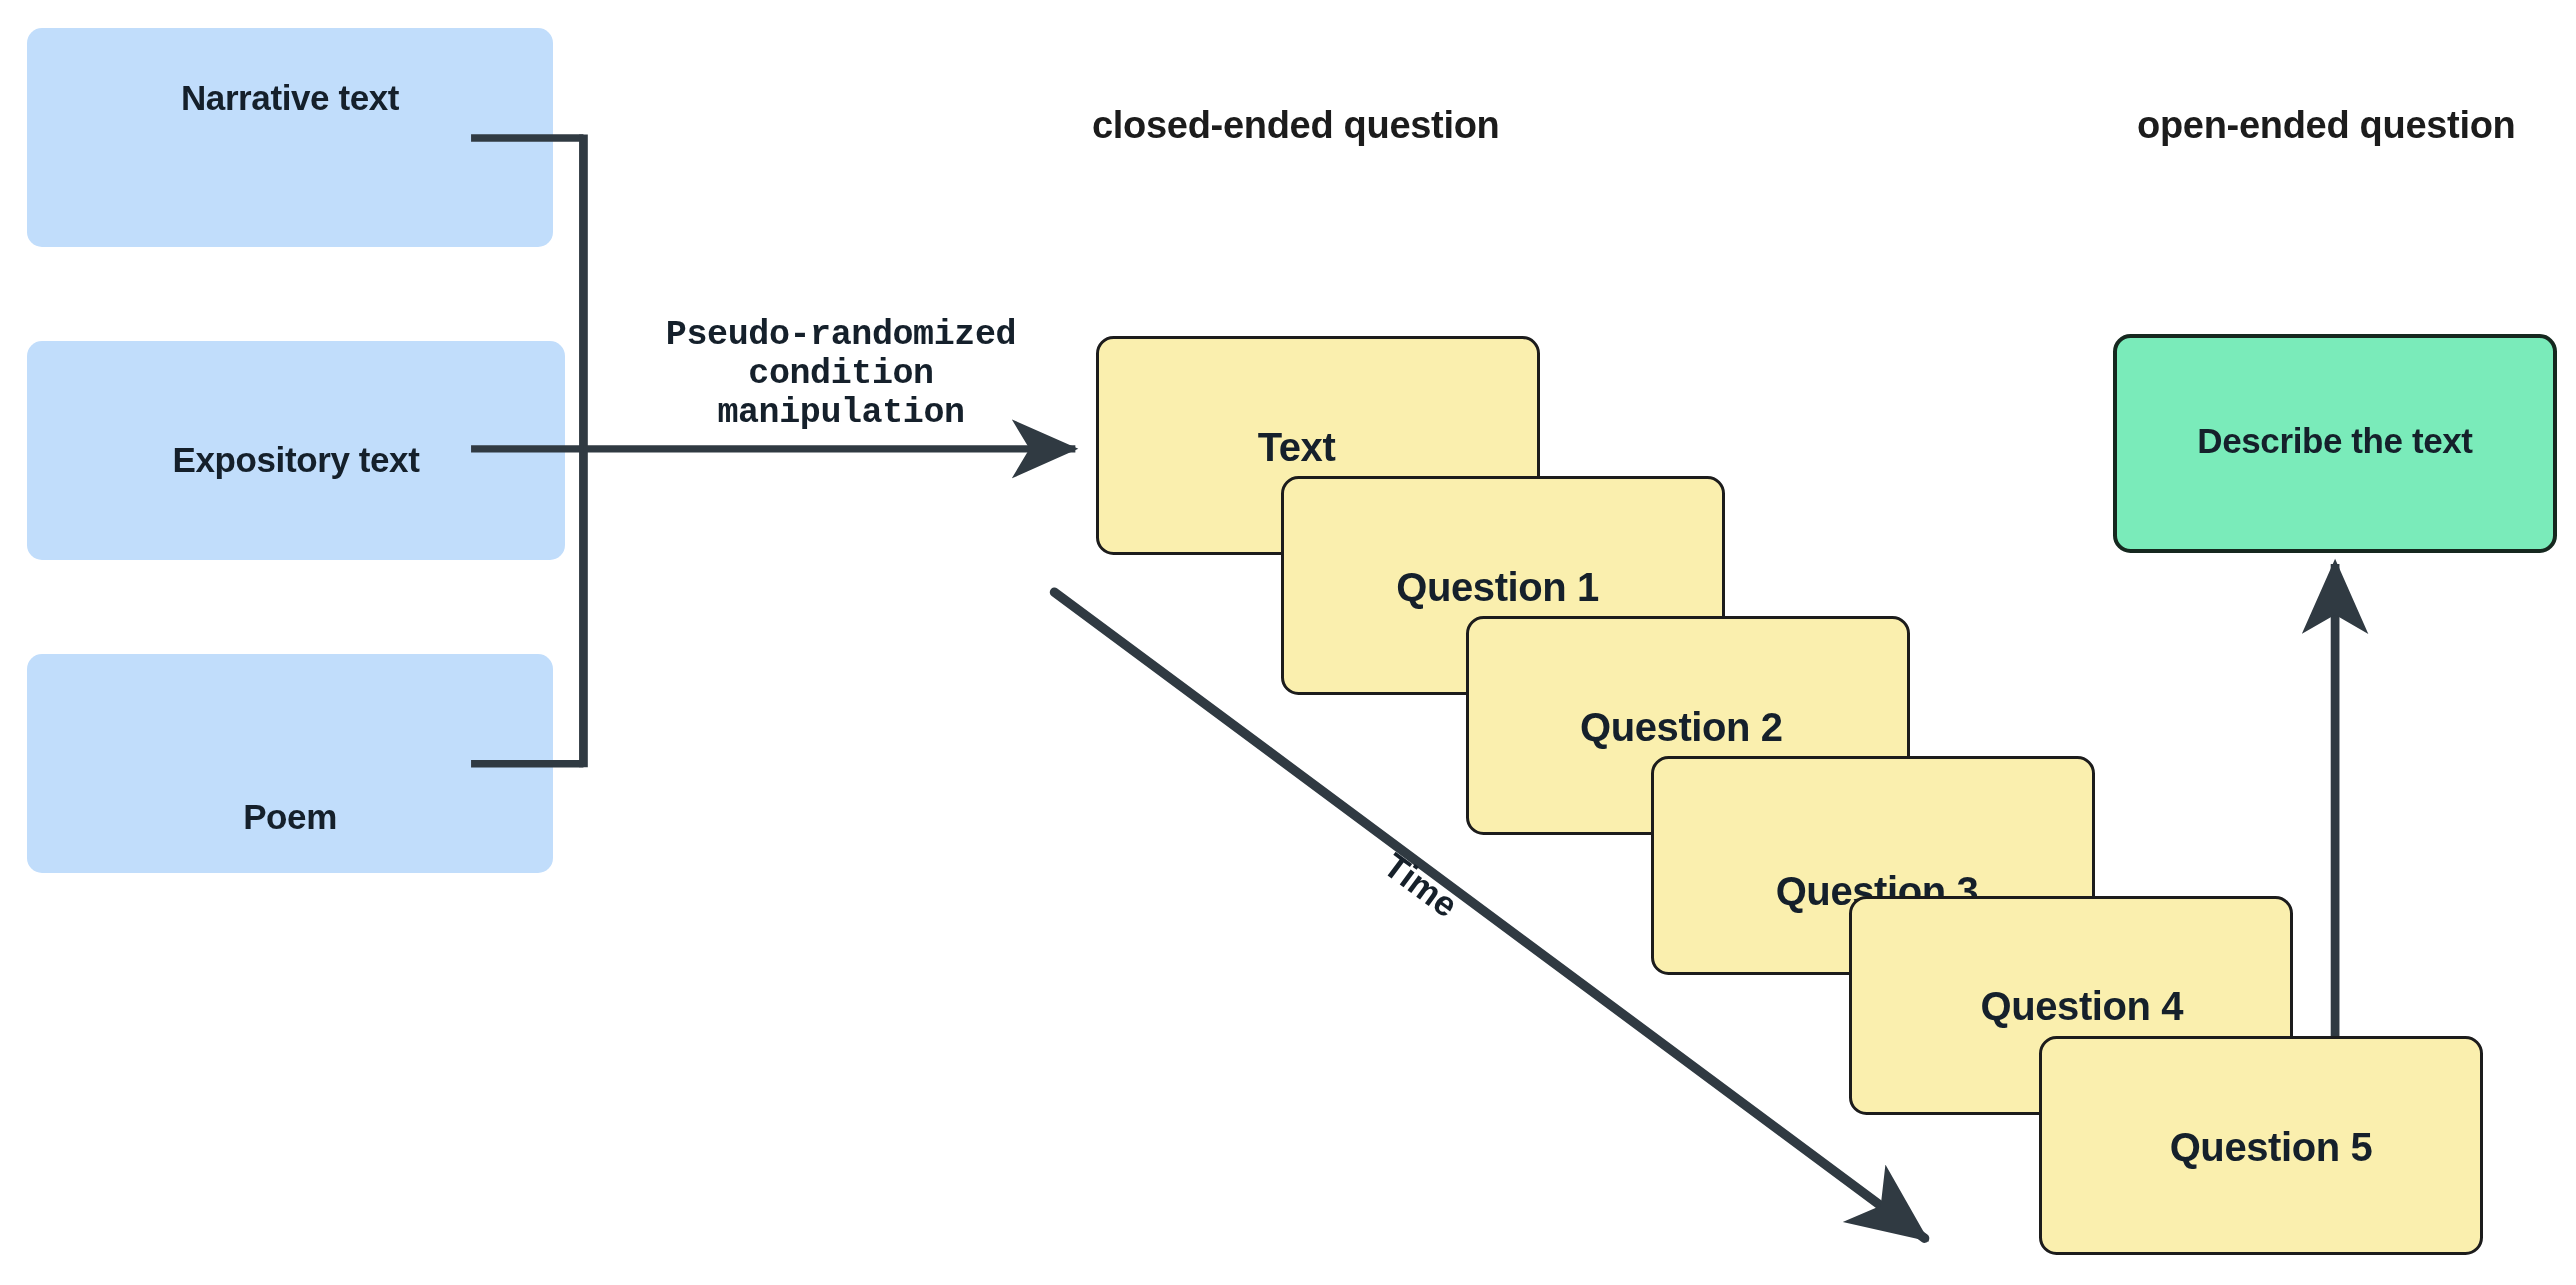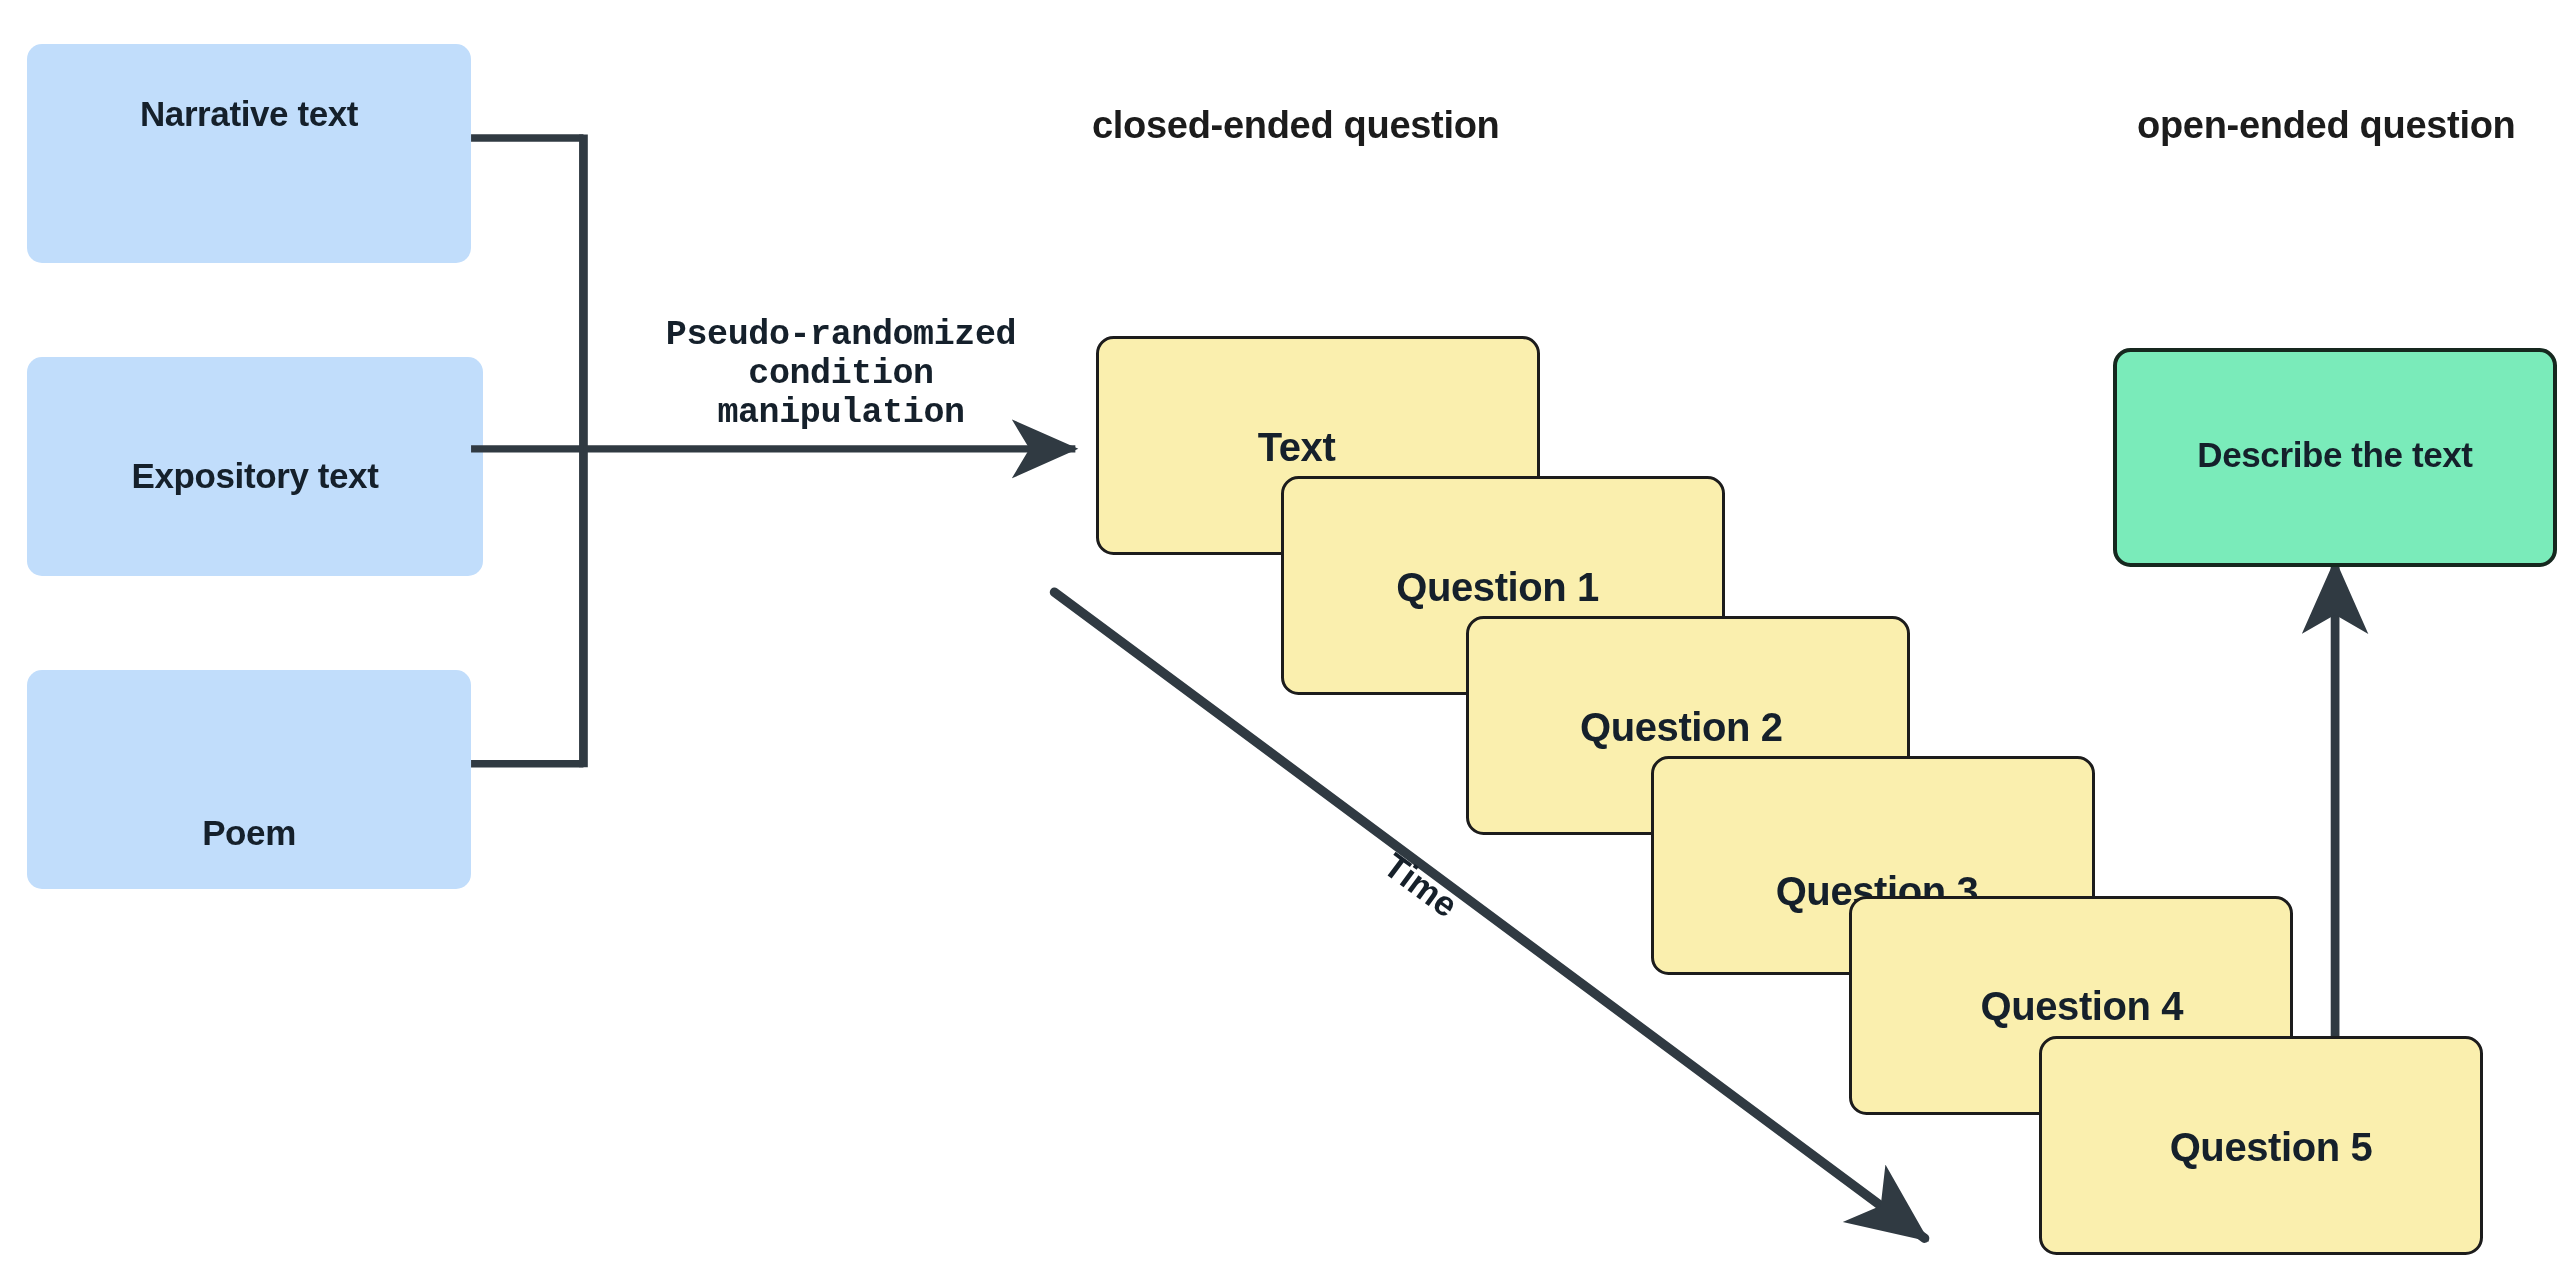--- a/index.html
+++ b/index.html
@@ -29,25 +29,24 @@
     letter-spacing: -0.3px;
     white-space: nowrap;
   }
   #hdr-closed { left: 1092px; top: 104px; }
   #hdr-open   { left: 2137px; top: 104px; }
 
   
   .src-box {
     position: absolute;
     left: 27px;
-    width: 444px;
+    width: 526px;
     height: 219px;
     background: #c1ddfb;
     border-radius: 15px;
-    margin-top: 16px;
   }
   #src-0 { top: 28px; }
   #src-1 { top: 341px; padding-left: 12px; }
   #src-2 { top: 654px; }
   .src-label {
     position: absolute;
     left: 0;
     width: 100%;
     text-align: center;
     font-size: 35px;
@@ -125,21 +124,20 @@
     position: absolute;
     left: 2113px;
     top: 334px;
     width: 444px;
     height: 219px;
     background: #7aebba;
     border: 4px solid #16281f;
     border-radius: 17.5px;
     box-sizing: border-box;
     z-index: 20;
-    margin-top: 14px;
   }
   #target-box .t-label {
     position: absolute;
     left: 0;
     width: 100%;
     text-align: center;
     top: 83px;
     font-size: 35px;
     font-weight: bold;
     color: #15202b;

